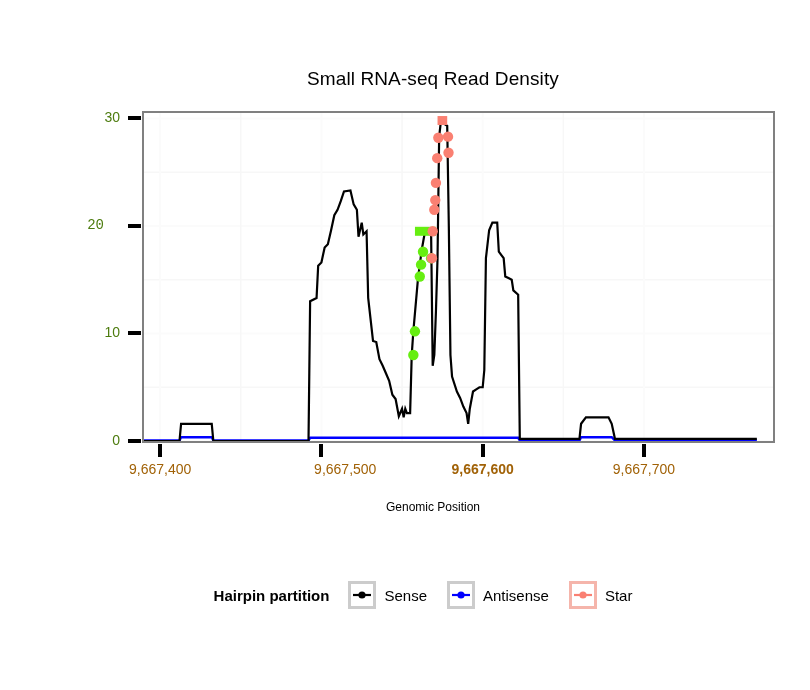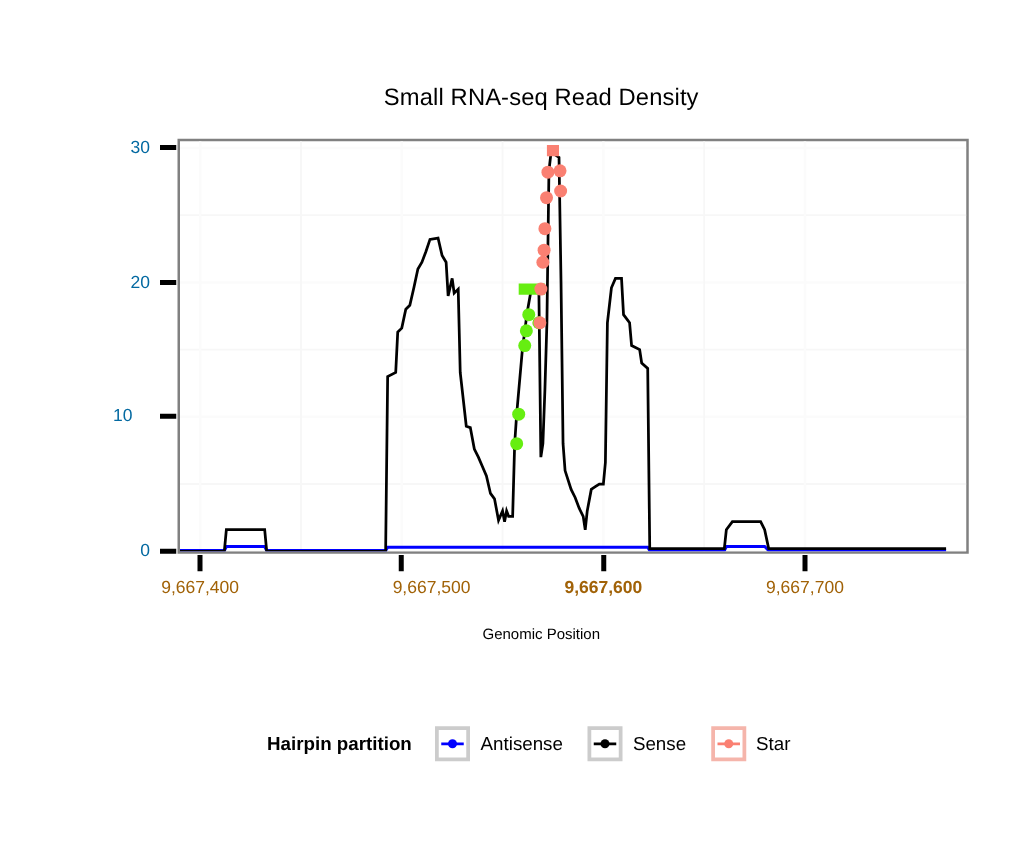--- a/index.html
+++ b/index.html
@@ -17,21 +17,21 @@
 
   
   #panel{
     position:absolute;left:114px;top:111px;width:633px;height:332px;
     background:#ffffff;border:2px solid #808080;box-sizing:border-box;
   }
   #plotsvg{position:absolute;left:0;top:0;}
 
   
   .ytick{position:absolute;width:13px;height:4px;background:#000;}
-  .ytick-label{position:absolute;font-size:14px;color:#0369a1;text-align:right;width:34px;}
+  .ytick-label{position:absolute;font-size:14px;color:#4d7c0f;text-align:right;width:34px;}
   .xtick{position:absolute;width:4px;height:13px;background:#000;}
   .xtick-label{position:absolute;font-size:14px;color:#a16207;text-align:center;width:110px;}
   .xlab{
     position:absolute;left:0;top:500px;width:810px;text-align:center;
     font-size:12px;color:#000;
   }
 
   
   #legend{
     position:absolute;left:0;top:581px;width:810px;
@@ -53,23 +53,23 @@
 <div id="root">
 
   <div class="chart-title">Small RNA-seq Read Density</div>
 
   <div class="xlab">Genomic Position</div>
 
   <div id="axes-layer">
       <div class="ytick" style="left: 100px; top: 439px;"></div>
       <div class="ytick-label" style="left: 58px; top: 432px;">0</div>
       <div class="ytick" style="left: 100px; top: 331.459px;"></div>
-      <div class="ytick-label" style="left: 44px; top: 324.459px;">10</div>
+      <div class="ytick-label" style="left: 58px; top: 324.459px;">10</div>
       <div class="ytick" style="left: 100px; top: 223.918px;"></div>
-      <div class="ytick-label" style="left: 58px; top: 216.918px;">20</div>
+      <div class="ytick-label" style="left: 42px; top: 216.918px; font-family: Liberation Mono, monospace;">20</div>
       <div class="ytick" style="left: 100px; top: 116.377px;"></div>
       <div class="ytick-label" style="left: 58px; top: 109.377px;">30</div>
       <div class="xtick" style="left: 130.128px; top: 444px;"></div>
       <div class="xtick-label" style="left: 77.1282px; top: 461px;">9,667,400</div>
       <div class="xtick" style="left: 291.41px; top: 444px;"></div>
       <div class="xtick-label" style="left: 238.41px; top: 461px; text-align: right;">9,667,500</div>
       <div class="xtick" style="left: 452.692px; top: 444px;"></div>
       <div class="xtick-label" style="left: 399.692px; top: 461px; font-weight: bold;">9,667,600</div>
       <div class="xtick" style="left: 613.974px; top: 444px;"></div>
       <div class="xtick-label" style="left: 560.974px; top: 461px;">9,667,700</div>
@@ -122,34 +122,34 @@
         </g>
       </svg>
   </div>
 
   <div id="legend">
     <div class="legend-title">Hairpin partition</div>
     <div id="legend-items" style="display:flex;align-items:center;">
         <div class="legend-item">
           <div class="legend-key" style="border-color: rgb(204, 204, 204);">
             <svg width="20" height="20">
+              <line x1="1" y1="10" x2="19" y2="10" stroke="#000000" stroke-width="2.2"></line>
+              <circle cx="10" cy="10" r="3.6" fill="#000000"></circle>
+            </svg>
+          </div>
+          <div class="legend-label">Sense</div>
+        </div>
+        <div class="legend-item">
+          <div class="legend-key" style="border-color: rgb(204, 204, 204);">
+            <svg width="20" height="20">
               <line x1="1" y1="10" x2="19" y2="10" stroke="#0000ff" stroke-width="2.2"></line>
               <circle cx="10" cy="10" r="3.6" fill="#0000ff"></circle>
             </svg>
           </div>
           <div class="legend-label">Antisense</div>
-        </div>
-        <div class="legend-item">
-          <div class="legend-key" style="border-color: rgb(204, 204, 204);">
-            <svg width="20" height="20">
-              <line x1="1" y1="10" x2="19" y2="10" stroke="#000000" stroke-width="2.2"></line>
-              <circle cx="10" cy="10" r="3.6" fill="#000000"></circle>
-            </svg>
-          </div>
-          <div class="legend-label">Sense</div>
         </div>
         <div class="legend-item">
           <div class="legend-key" style="border-color: rgb(245, 181, 171);">
             <svg width="20" height="20">
               <line x1="1" y1="10" x2="19" y2="10" stroke="#fa8072" stroke-width="2.2"></line>
               <circle cx="10" cy="10" r="3.6" fill="#fa8072"></circle>
             </svg>
           </div>
           <div class="legend-label">Star</div>
         </div>

